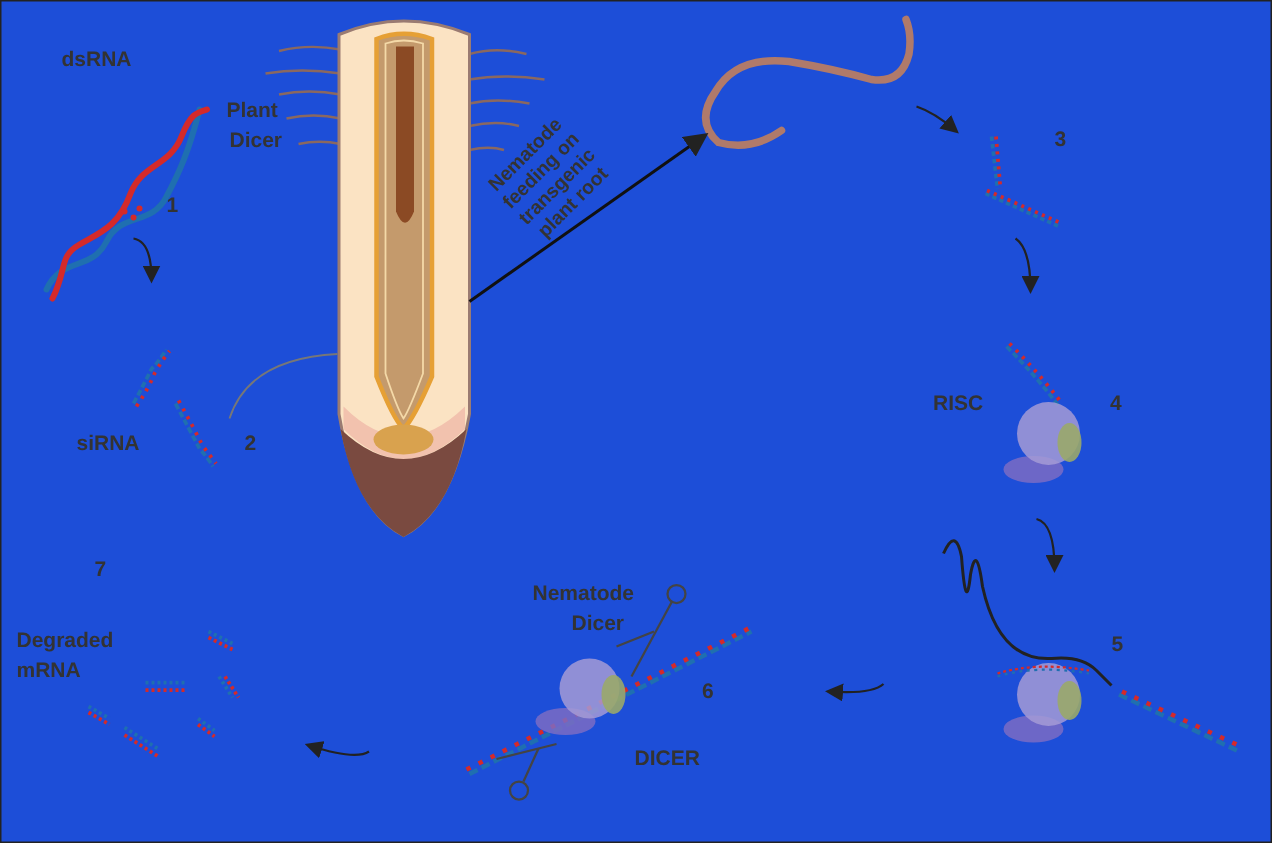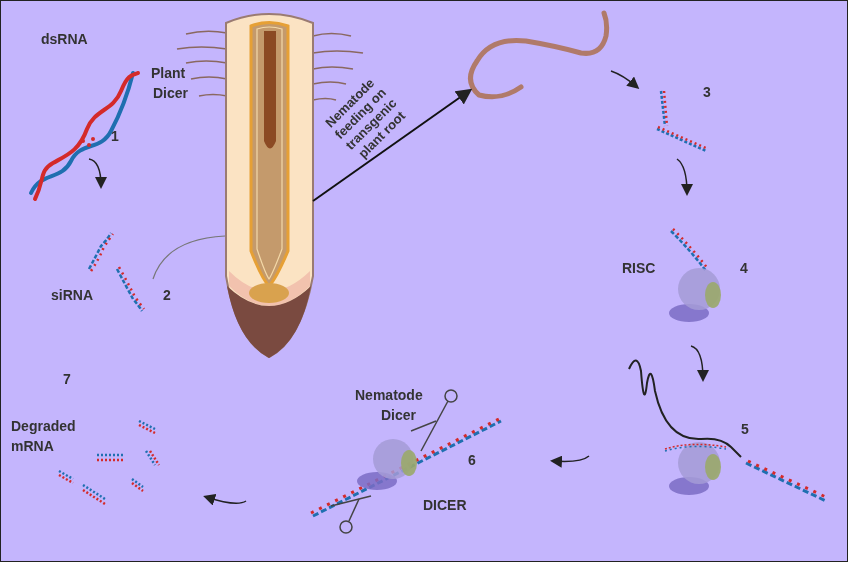--- a/index.html
+++ b/index.html
@@ -1,17 +1,17 @@
 <!DOCTYPE html>
 <html><head>
   <meta charset="utf-8">
   <style>
     html, body { margin: 0; padding: 0; background: #ffffff; }
     body { width: 848px; height: 562px; overflow: hidden; position: relative; font-family: "Liberation Sans", "DejaVu Sans", sans-serif; }
-    #frame { position: absolute; left: 0; top: 0; width: 846px; height: 560px; border: 1px solid #222; background: #c4b5fd; }
+    #frame { position: absolute; left: 0; top: 0; width: 846px; height: 560px; border: 1px solid #222; background: #1d4ed8; }
     svg { position: absolute; left: 0; top: 0; }
     .lbl { font-family: "Liberation Sans", "DejaVu Sans", sans-serif; font-weight: bold; fill: #333; }
   </style>
 </head>
 <body>
 
 <div id="frame">
 <svg width="848" height="562" viewBox="0 0 848 562">
   <defs>
     <marker id="ah" markerWidth="8" markerHeight="8" refX="6" refY="4" orient="auto">

